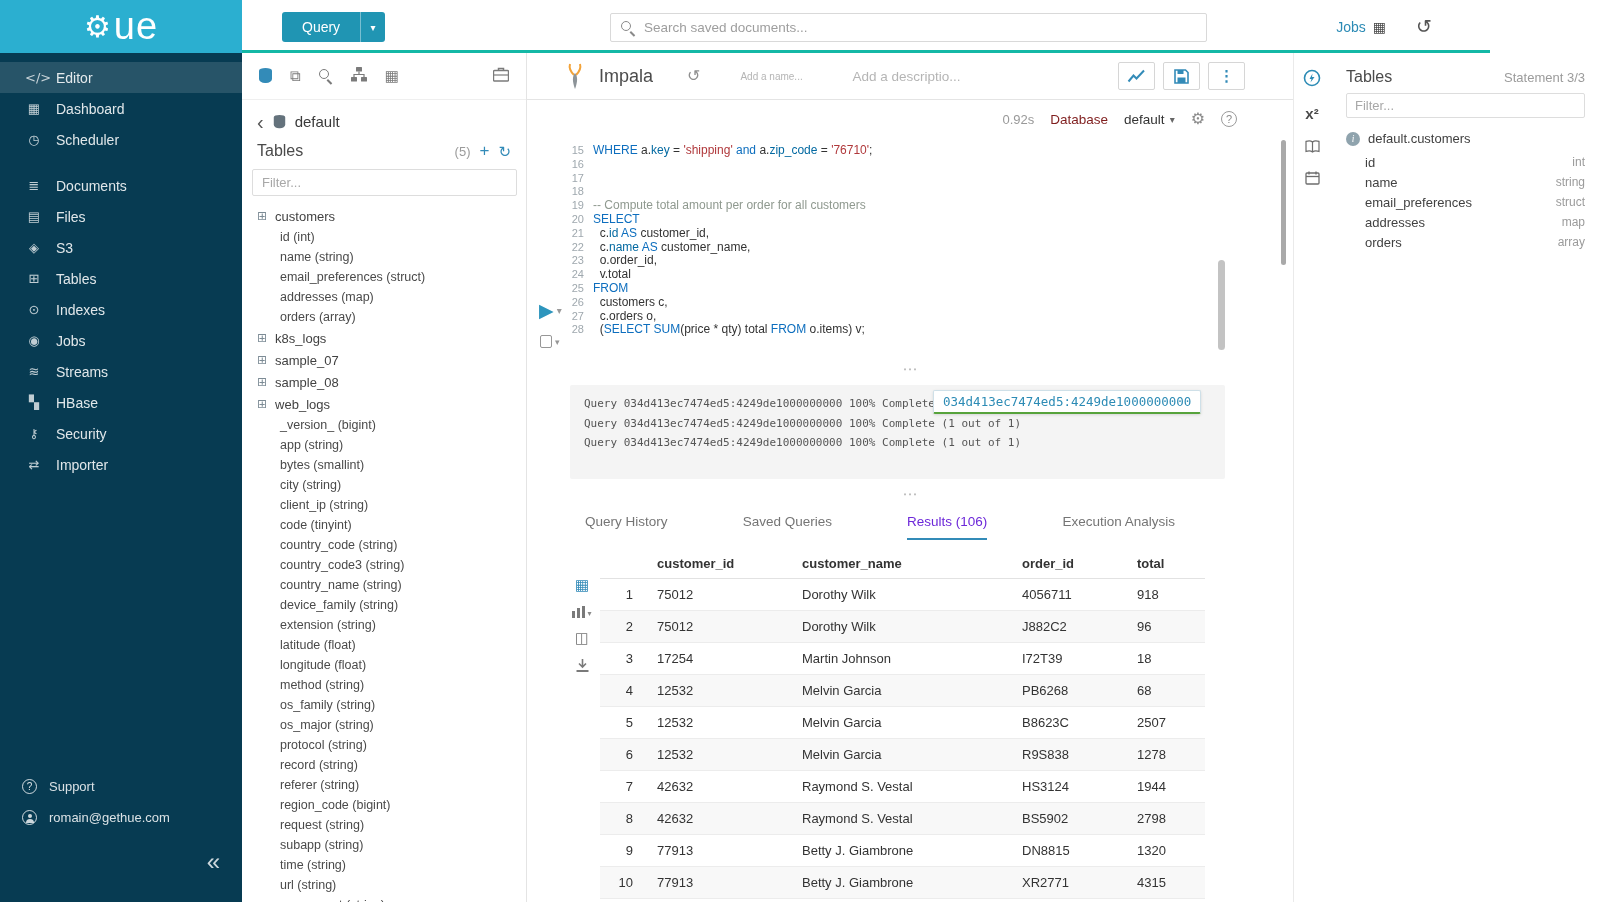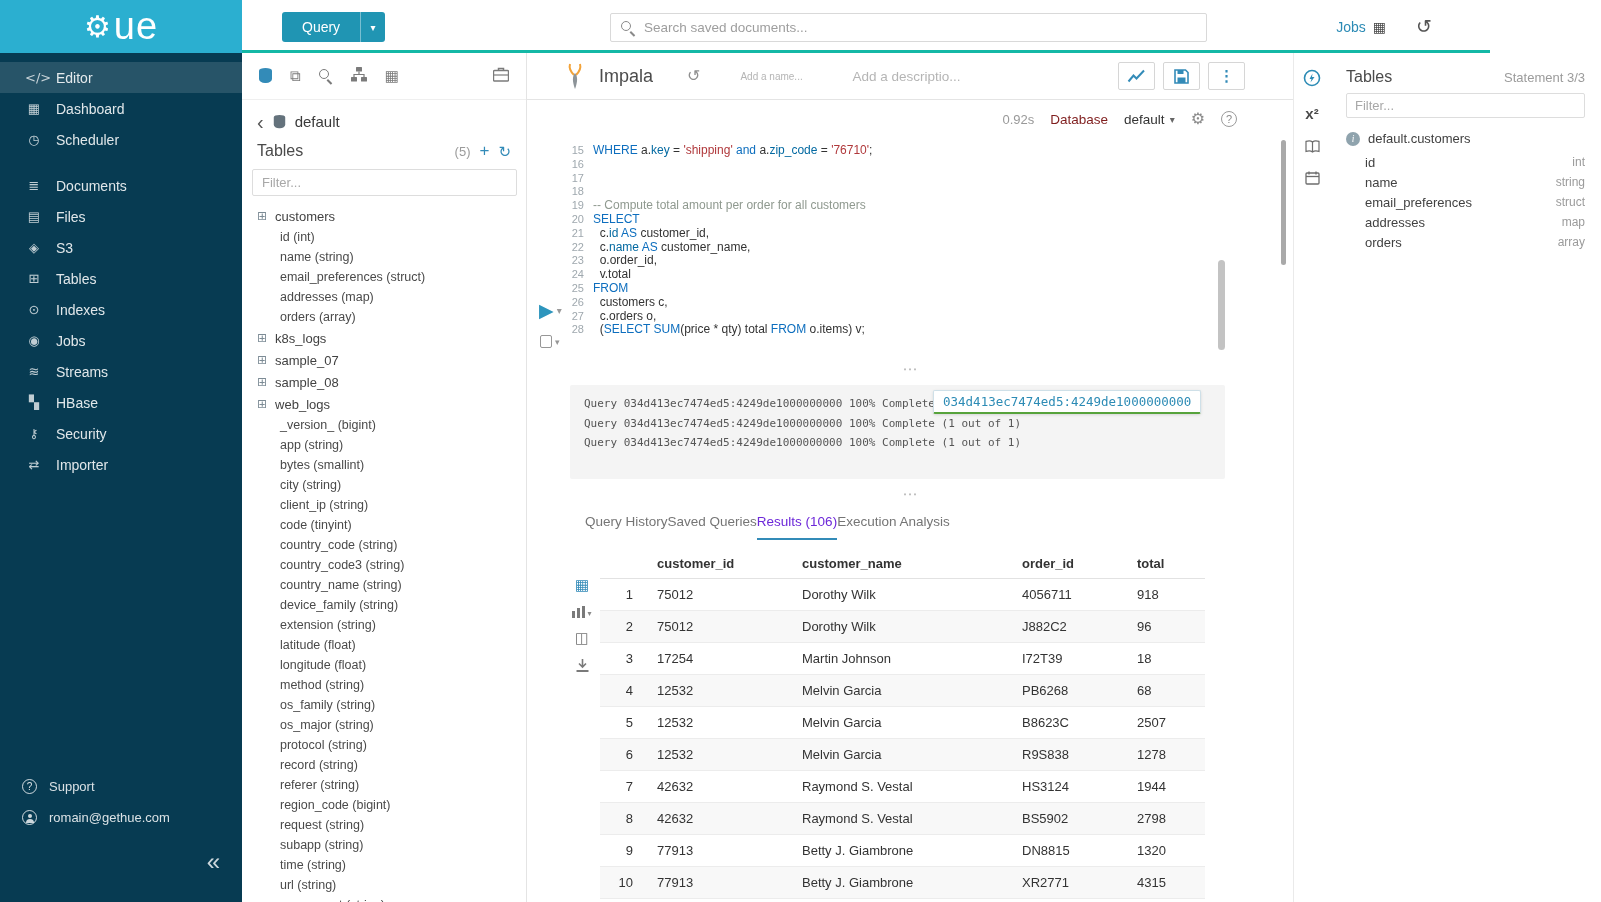--- a/index.html
+++ b/index.html
@@ -107,21 +107,21 @@
 .panel-scroll{position:absolute;right:7px;top:2px;width:5px;height:125px;border-radius:3px;background:#a9a9a9;cursor:pointer}
 
 .resize-dots{height:13px;margin-top:26px;text-align:center;color:#b0b0b0;font-size:15px;line-height:10px;cursor:row-resize}
 .resize-dots::after{content:"\22EF"}
 .resize-dots.second{margin-top:10px}
 
 .log-box{position:relative;margin:8px 68px 0 43px;height:94px;background:#f4f4f4;border-radius:2px;padding:9px 14px;overflow:hidden}
 .log-line{font-family:"DejaVu Sans Mono",monospace;font-size:11px;line-height:19.5px;color:#555;white-space:pre}
 .qid-pop{position:absolute;left:363px;top:5px;background:#fff;border:1px solid #cfe0e8;border-bottom:2px solid #57a33c;border-radius:2px;padding:3px 9px;font-family:"DejaVu Sans Mono",monospace;font-size:12.5px;color:#2c8bb5;box-shadow:0 1px 3px rgba(0,0,0,.12);white-space:nowrap;cursor:pointer}
 
-.tabs{display:flex;width:590px;margin:12px 4px 0 58px;font-size:13.5px;color:#757575}
+.tabs{display:flex;justify-content:space-between;width:590px;margin:12px 4px 0 58px;font-size:13.5px;color:#757575}
 .tab{padding-bottom:9px;cursor:pointer}
 .tab.active{color:#6d28d9;border-bottom:2px solid #338bb8}
 
 .results{position:relative;margin-top:8px}
 .res-strip{position:absolute;left:45px;top:30px;display:flex;flex-direction:column;align-items:center;gap:13px;width:20px}
 .rs-ic{color:#767676;font-size:15px;cursor:pointer;font-family:"DejaVu Sans",sans-serif;line-height:1}
 .rs-grid{color:#338bb8}
 .rs-chart{display:flex;align-items:flex-end;gap:2px;cursor:pointer}
 .rs-caret{color:#8a8a8a;font-size:8px}
 .rs-dl{cursor:pointer;display:flex}

